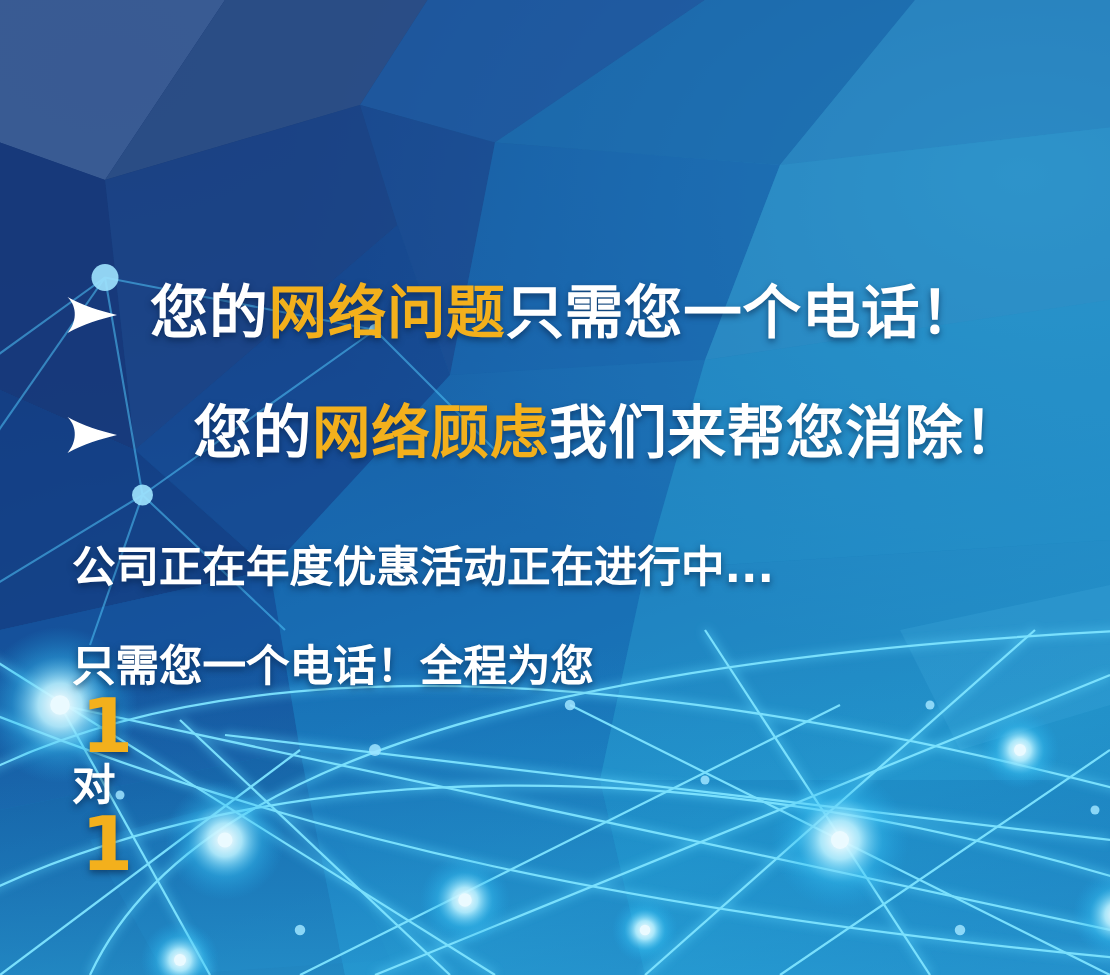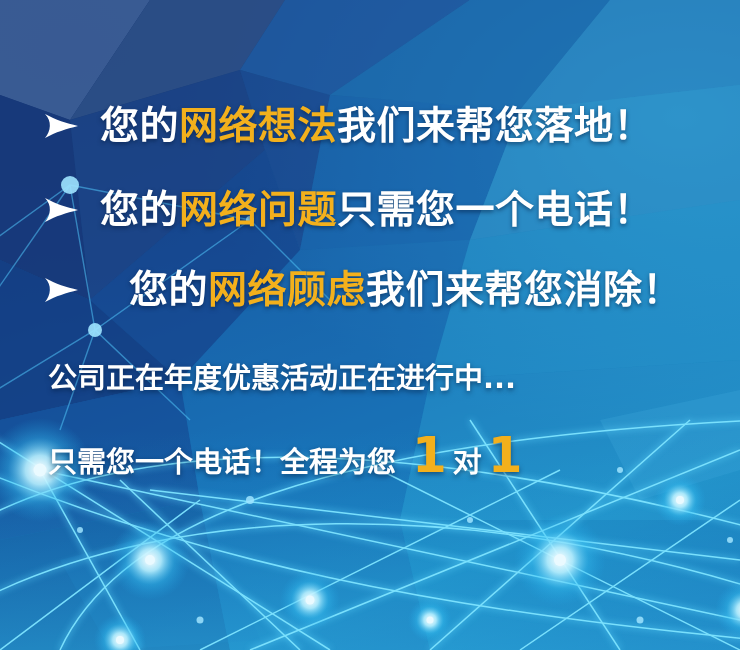--- a/index.html
+++ b/index.html
@@ -82,21 +82,21 @@
     line-height: 1;
     padding: 0 6px;
     text-shadow: 0 2px 5px rgba(3,26,60,0.55);
   }
   .sp { display: inline-block; width: 10px; }
 
   #row1 { top: 106px; }
   #row2 { top: 190px; }
   #row3 { top: 270px; gap: 29px; }
   #line4 { top: 364px; justify-content: flex-end; }
-  #line5 { top: 430px; }
+  #line5 { top: 430px; flex-direction: column; }
 </style>
 </head>
 <body>
 
 <div id="banner">
 
   <div class="layer" id="bg-base"></div>
 
   <svg class="layer" viewBox="0 0 740 650" preserveAspectRatio="none">
     <defs>
@@ -226,26 +226,20 @@
       <circle cx="620" cy="470" r="3"></circle>
       <circle cx="200" cy="620" r="3.5"></circle>
       <circle cx="640" cy="620" r="3.5"></circle>
       <circle cx="730" cy="540" r="3"></circle>
       <circle cx="80" cy="530" r="3"></circle>
     </g>
   </svg>
 
   <div id="content">
 
-    <div class="bullet-row" id="row1">
-      <svg class="arrow-icon" viewBox="0 0 38 34">
-        <path d="M3 5 C 14 11, 24 14, 36 17 C 24 20, 14 23, 3 29 C 9 22, 10 12, 3 5 Z" fill="#ffffff"></path>
-      </svg>
-      <div class="headline"><span>您的</span><span class="hl-accent">网络想法</span><span>我们来帮您落地！</span></div>
-    </div>
 
     <div class="bullet-row" id="row2">
       <svg class="arrow-icon" viewBox="0 0 38 34">
         <path d="M3 5 C 14 11, 24 14, 36 17 C 24 20, 14 23, 3 29 C 9 22, 10 12, 3 5 Z" fill="#ffffff"></path>
       </svg>
       <div class="headline"><span>您的</span><span class="hl-accent">网络问题</span><span>只需您一个电话！</span></div>
     </div>
 
     <div class="bullet-row" id="row3">
       <svg class="arrow-icon" viewBox="0 0 38 34">

